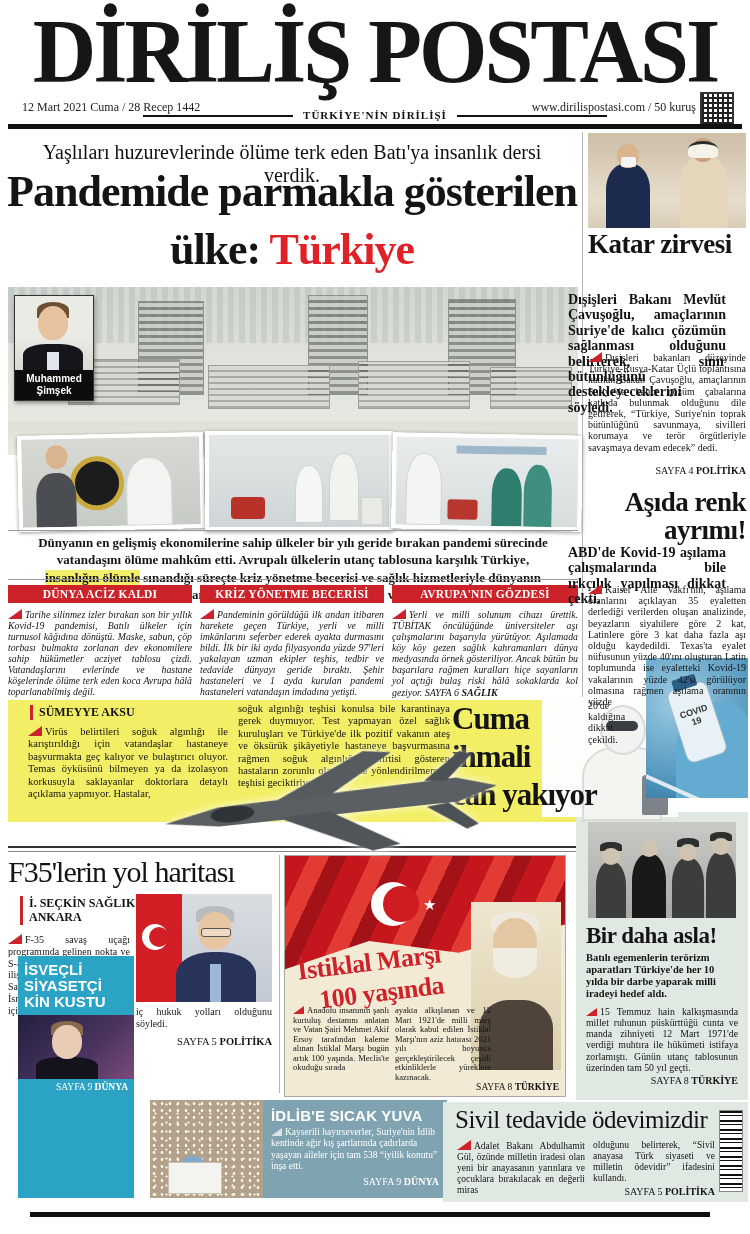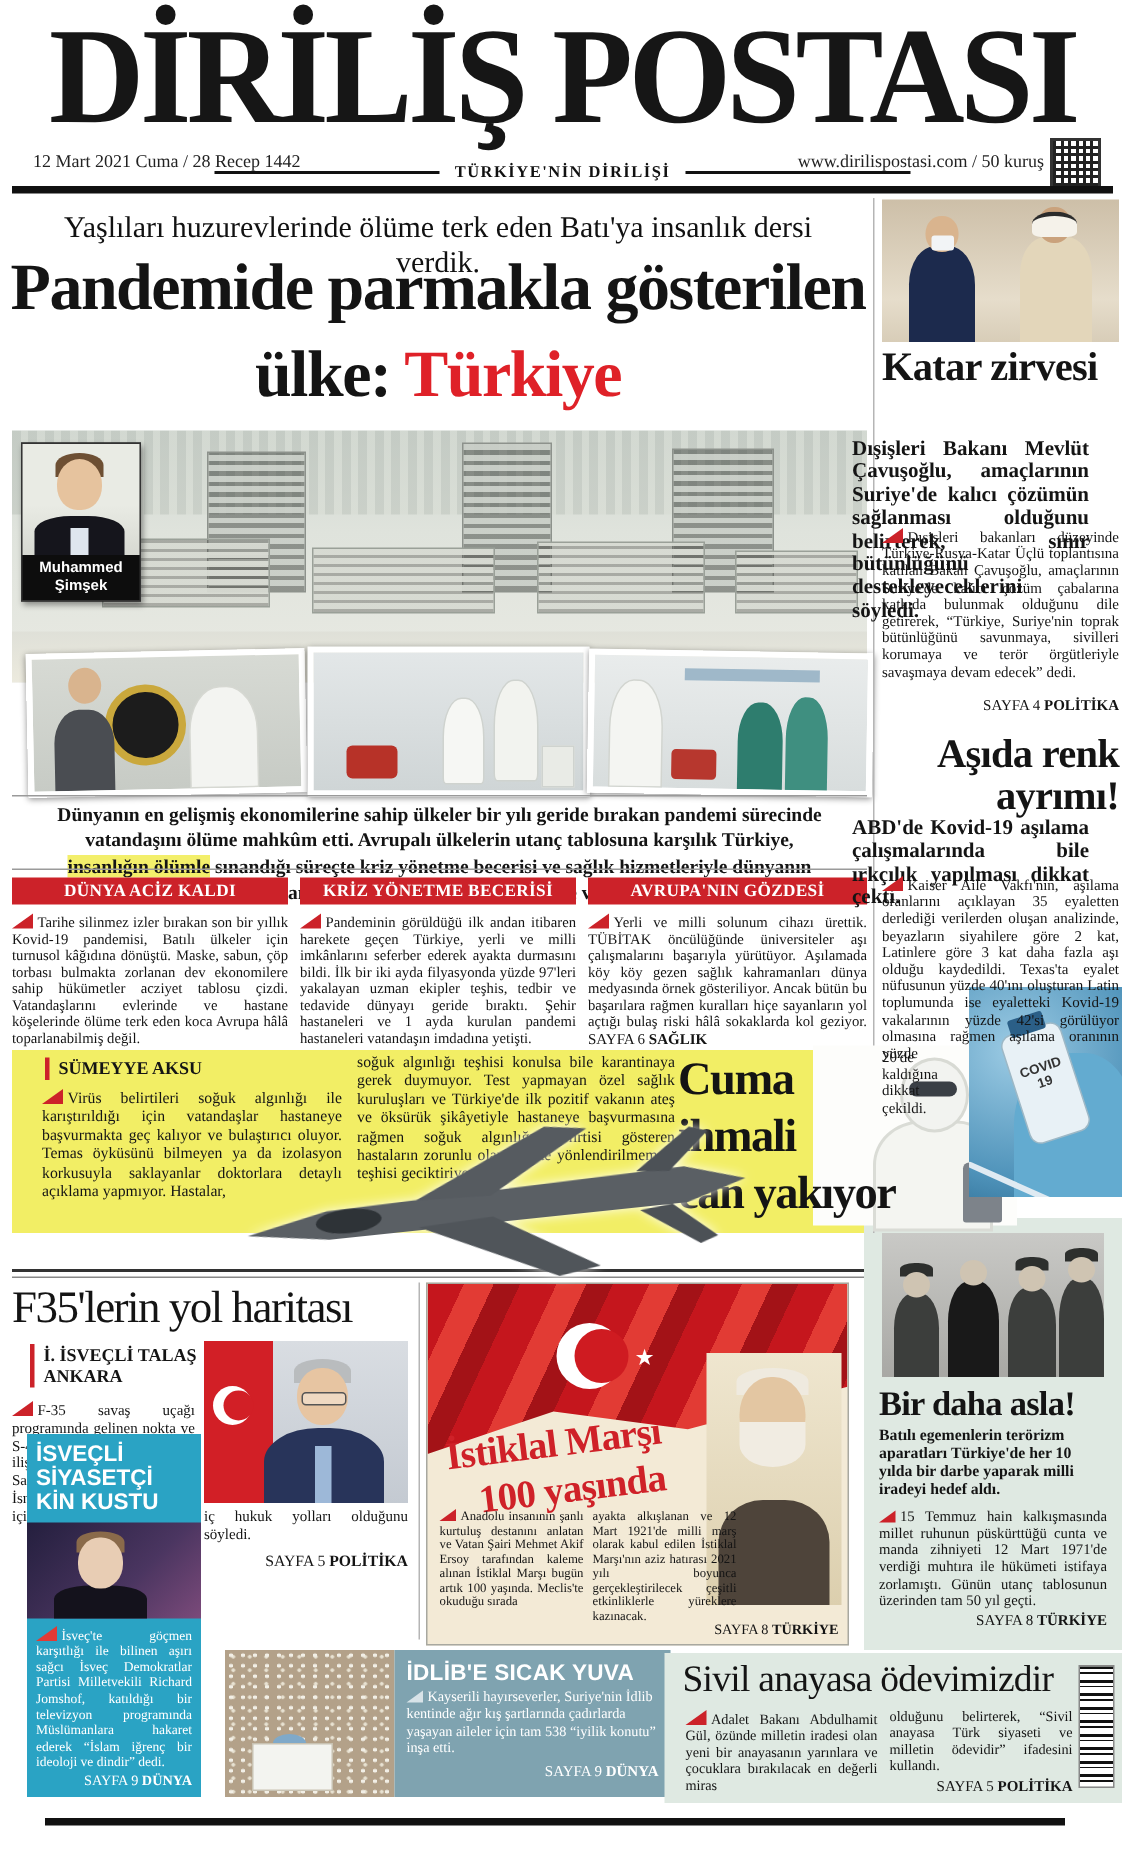--- a/index.html
+++ b/index.html
@@ -49,21 +49,21 @@
   .inset .shirt{position:absolute;bottom:0;left:32px;width:12px;height:18px;background:#dfe6ee;}
   .inset .cap{color:#fff;font-family:Liberation Sans, sans-serif;font-weight:bold;font-size:10px;text-align:center;line-height:1.15;padding:3px 0 4px;}
   .smph{position:absolute;border:4px solid #fff;box-shadow:0 1px 4px rgba(0,0,0,.45);}
   
   .intro{position:absolute;top:534px;left:38px;width:510px;text-align:center;font-weight:bold;font-size:13px;line-height:1.33;}
   .hl{background:#f3ef6b;}
   
   .ncol{position:absolute;top:585px;width:184px;}
   .redbar{height:18px;background:#cc2229;color:#fff;font-weight:bold;font-size:11.5px;
      text-align:center;line-height:18px;letter-spacing:.2px;}
-  .ncol p{margin:6px 0 12px 0;font-size:9.8px;line-height:1.12;}
+  .ncol p{margin:6px 0 12px 0;font-size:9.8px;line-height:1.12;font-style:italic;}
   
   .ybox{position:absolute;top:700px;left:8px;width:570px;height:122px;background:#f2ee65;}
   .yby{position:absolute;top:705px;left:30px;font-weight:bold;font-size:12px;border-left:3px solid #cc2229;padding-left:6px;z-index:2;}
   .ycol1{position:absolute;top:726px;left:28px;width:200px;font-size:10.5px;line-height:1.18;z-index:2;}
   .ycol2{position:absolute;top:703px;left:238px;width:212px;font-size:10.5px;line-height:1.18;z-index:2;}
   .ycol2 .ref{display:block;text-align:right;margin-top:2px;}
   .yhead{position:absolute;top:700px;left:452px;width:230px;font-weight:bold;font-size:31px;line-height:1.22;z-index:4;letter-spacing:-1px;}
   .scientist{position:absolute;top:697px;left:542px;width:136px;height:120px;background:#fdfdfb;z-index:1;}
   .sci-hood{position:absolute;top:8px;left:58px;width:42px;height:46px;border-radius:50%;background:#f2f3f0;border:2px solid #d8dad4;}
   .sci-visor{position:absolute;top:24px;left:64px;width:32px;height:10px;border-radius:5px;background:#3a3f45;}
@@ -271,21 +271,21 @@
       <polygon points="268,68 306,94 318,90 290,66" fill="#4c5156"></polygon>
       <ellipse cx="74" cy="55" rx="22" ry="8" fill="#2e3337"></ellipse>
     </svg>
   </div>
 
   <div class="drule1"></div>
   <div class="drule2"></div>
 
   <div class="f35h">F35'lerin yol haritası</div>
   <div class="f35by">
-    <div>İ. İSVEÇLİ TALAŞ</div>
+    <div>İ. SEÇKİN SAĞLIK</div>
     <div>ANKARA</div>
   </div>
   <div class="f35c1 jbody"><span class="tri"></span><span>F-35 savaş uçağı programında gelinen nokta ve S-400'lerde yaşanan sürece ilişkin açıklamalarda bulunan Savunma Sanayii Başkanı İsmail Demir, hukuki süreç için ilk adımlarının</span></div>
 
   <div class="ph demir">
     <div class="flag"></div>
     <div class="cres"></div>
     <div class="cres2"></div>
     <div class="suit"></div>
     <div class="tie"></div>
@@ -298,21 +298,20 @@
     <span class="ref"><span>SAYFA 5</span> <b>POLİTİKA</b></span>
   </div>
 
   <div class="teal">
     <div class="th">İSVEÇLİ SİYASETÇİ KİN KUSTU</div>
     <div class="tphoto">
       <div class="tsuit"></div>
       <div class="thair"></div>
       <div class="thead2"></div>
     </div>
-    <div class="tb"><span class="tri" style="border-bottom-color:#e23b34;"></span><span>İsveç'te göçmen karşıtlığı ile bilinen aşırı sağcı İsveç Demokratlar Partisi Milletvekili Richard Jomshof, katıldığı bir televizyon programında Müslümanlara hakaret ederek “İslam iğrenç bir ideoloji ve dindir” dedi.</span></div>
     <span class="ref"><span>SAYFA 9</span> <b>DÜNYA</b></span>
   </div>
 
   <div class="vline vline2"></div>
 
   <div class="ist">
     <div class="flag"></div>
     <div class="cres"></div>
     <div class="cres2"></div>
     <div class="star">★</div>
@@ -357,21 +356,21 @@
     <div class="dome"></div>
     <div class="bld"></div>
   </div>
   <div class="idlib">
     <h3>İDLİB'E SICAK YUVA</h3>
     <p><span class="tri" style="border-bottom-color:#d8e3e8;border-bottom-width:8px;border-left-width:11px;"></span><span>Kayserili hayırseverler, Suriye'nin İdlib kentinde ağır kış şartlarında çadırlarda yaşayan aileler için tam 538 “iyilik konutu” inşa etti.</span></p>
     <span class="ref"><span>SAYFA 9</span> <b>DÜNYA</b></span>
   </div>
 
   <div class="sivil mint">
-    <h2>Sivil anayasa ödevimizdir</h2>
+    <h2>Sivil tedavide ödevimizdir</h2>
     <div class="c1"><span class="tri"></span><span>Adalet Bakanı Abdulhamit Gül, özünde milletin iradesi olan yeni bir anayasanın yarınlara ve çocuklara bırakılacak en değerli miras</span></div>
     <div class="c2"><span>olduğunu belirterek, “Sivil anayasa Türk siyaseti ve milletin ödevidir” ifadesini kullandı.</span><span class="ref"><span>SAYFA 5</span> <b>POLİTİKA</b></span></div>
     <div class="barcode"></div>
   </div>
 
   <div class="botrule"></div>
 
   <div class="vline" style="left:582px;top:132px;height:690px;"></div>
 
   <div class="ph rkphoto">

